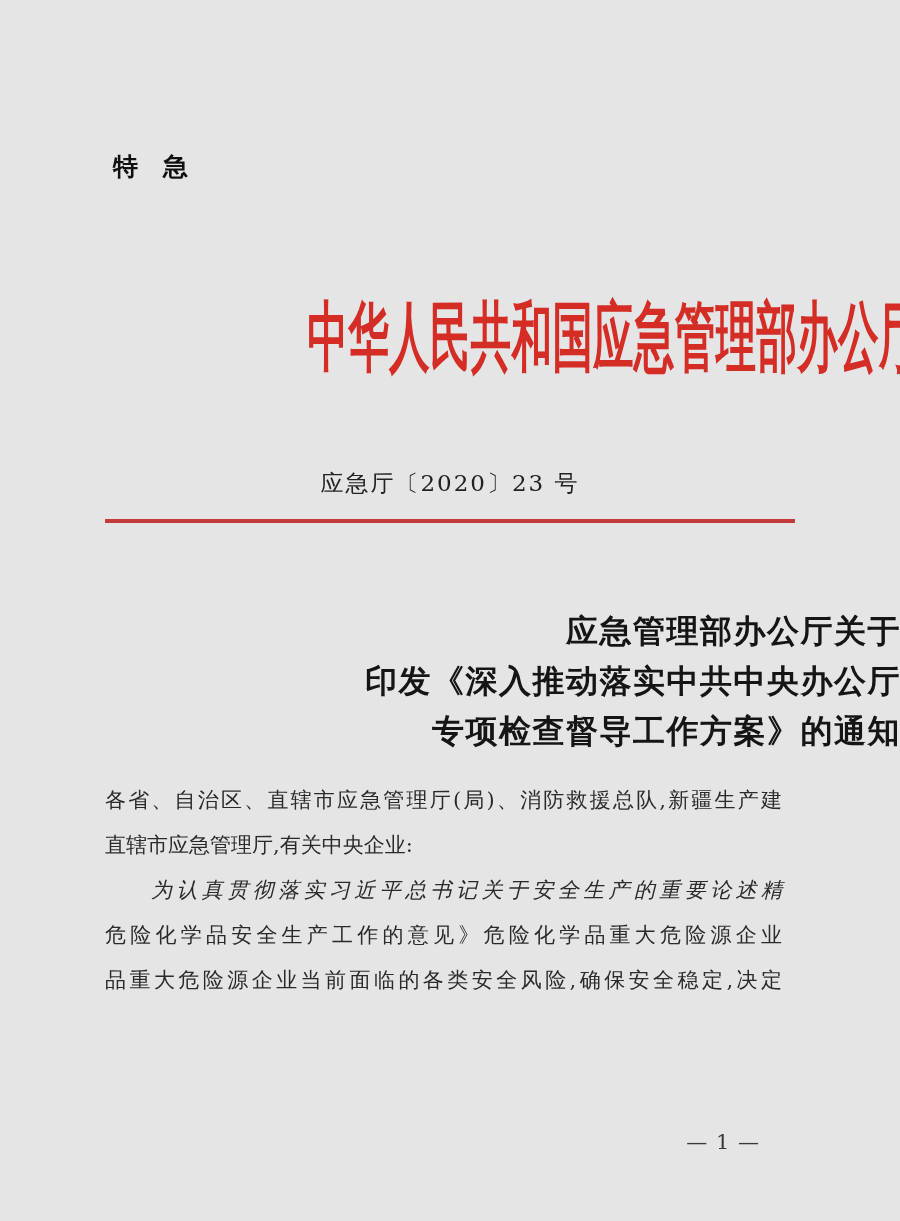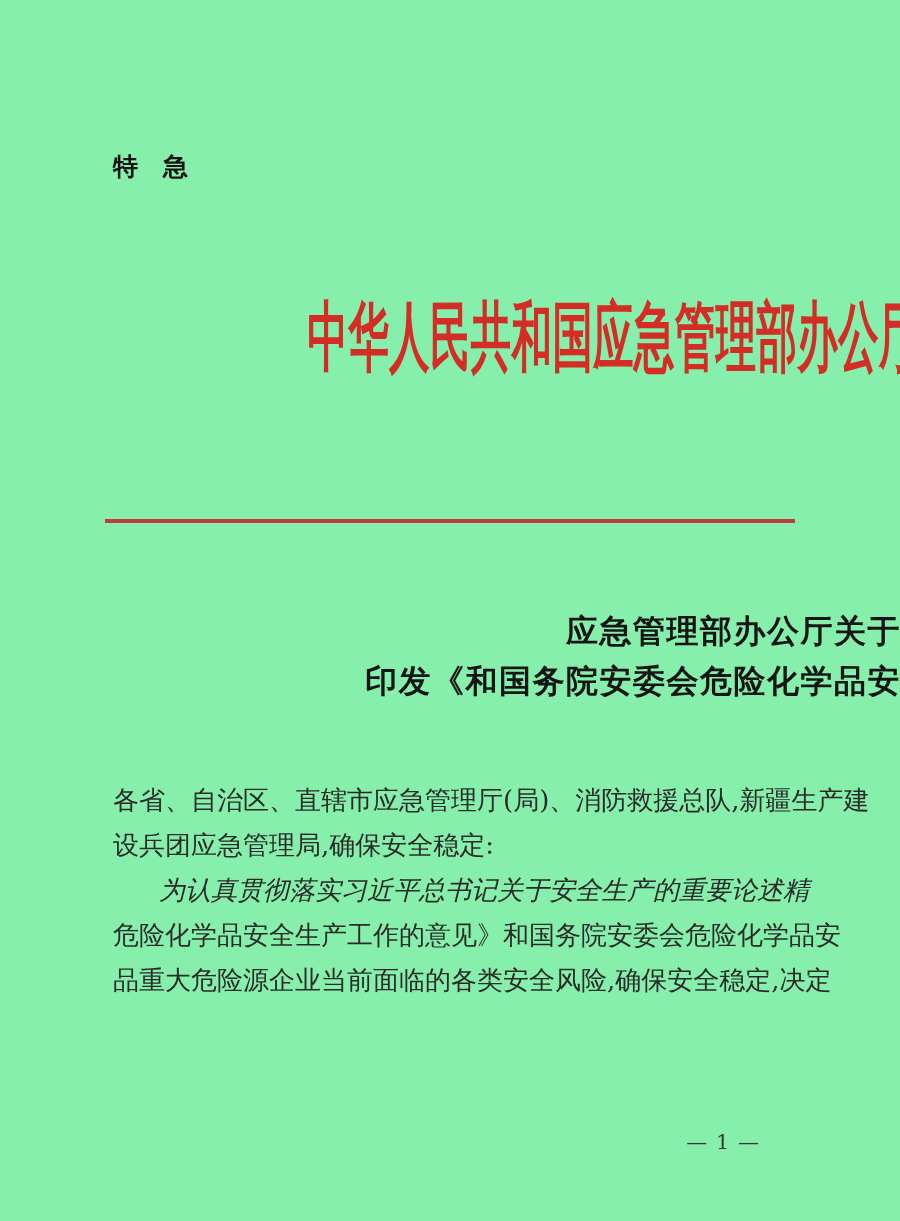--- a/index.html
+++ b/index.html
@@ -4,21 +4,21 @@
 <style>
   html, body {
     margin: 0;
     padding: 0;
     background: #ffffff;
   }
   .page {
     position: relative;
     width: 900px;
     height: 1221px;
-    background: #86efac;
+    background: #e5e5e5;
     overflow: hidden;
     font-family: "DejaVu Serif", "Liberation Serif", serif;
     color: #1f1f1f;
   }
   .urgency {
     position: absolute;
     left: 113px;
     top: 150px;
     font-size: 25px;
     font-weight: 700;
@@ -67,24 +67,24 @@
     width: 900px;
     text-align: right;
     font-size: 32px;
     font-weight: 700;
     line-height: 50px;
     letter-spacing: 1.5px;
     color: #151515;
   }
   .content {
     position: absolute;
-    left: 113px;
+    left: 105px;
     top: 778px;
     width: 677px;
-    font-size: 26px;
+    font-size: 21px;
     color: #2a2a2a;
   }
   .bline {
     height: 45px;
     line-height: 45px;
     white-space: nowrap;
     text-align: justify;
     text-align-last: justify;
   }
   .bline.short {
@@ -108,31 +108,33 @@
 <body>
 
 <div class="page">
 
   <div class="urgency">特　急</div>
 
   <div class="org-header-wrap">
     <span class="org-header">中华人民共和国应急管理部办公厅文件</span>
   </div>
 
+  <div class="doc-number">应急厅〔2020〕23 号</div>
 
   <div class="red-rule"></div>
 
   <div class="doc-title">
     <div>应急管理部办公厅关于</div>
-    <div>印发《和国务院安委会危险化学品安</div>
+    <div>印发《深入推动落实中共中央办公厅</div>
+    <div>专项检查督导工作方案》的通知</div>
   </div>
 
   <div class="content">
     <div class="bline">各省、自治区、直辖市应急管理厅(局)、消防救援总队,新疆生产建</div>
-    <div class="bline short">设兵团应急管理局,确保安全稳定:</div>
+    <div class="bline short">直辖市应急管理厅,有关中央企业:</div>
     <div class="bline indent">为认真贯彻落实习近平总书记关于安全生产的重要论述精</div>
-    <div class="bline">危险化学品安全生产工作的意见》和国务院安委会危险化学品安</div>
+    <div class="bline">危险化学品安全生产工作的意见》危险化学品重大危险源企业</div>
     <div class="bline">品重大危险源企业当前面临的各类安全风险,确保安全稳定,决定</div>
   </div>
 
   <div class="page-number">— 1 —</div>
 
 </div>
 
 </body></html>

